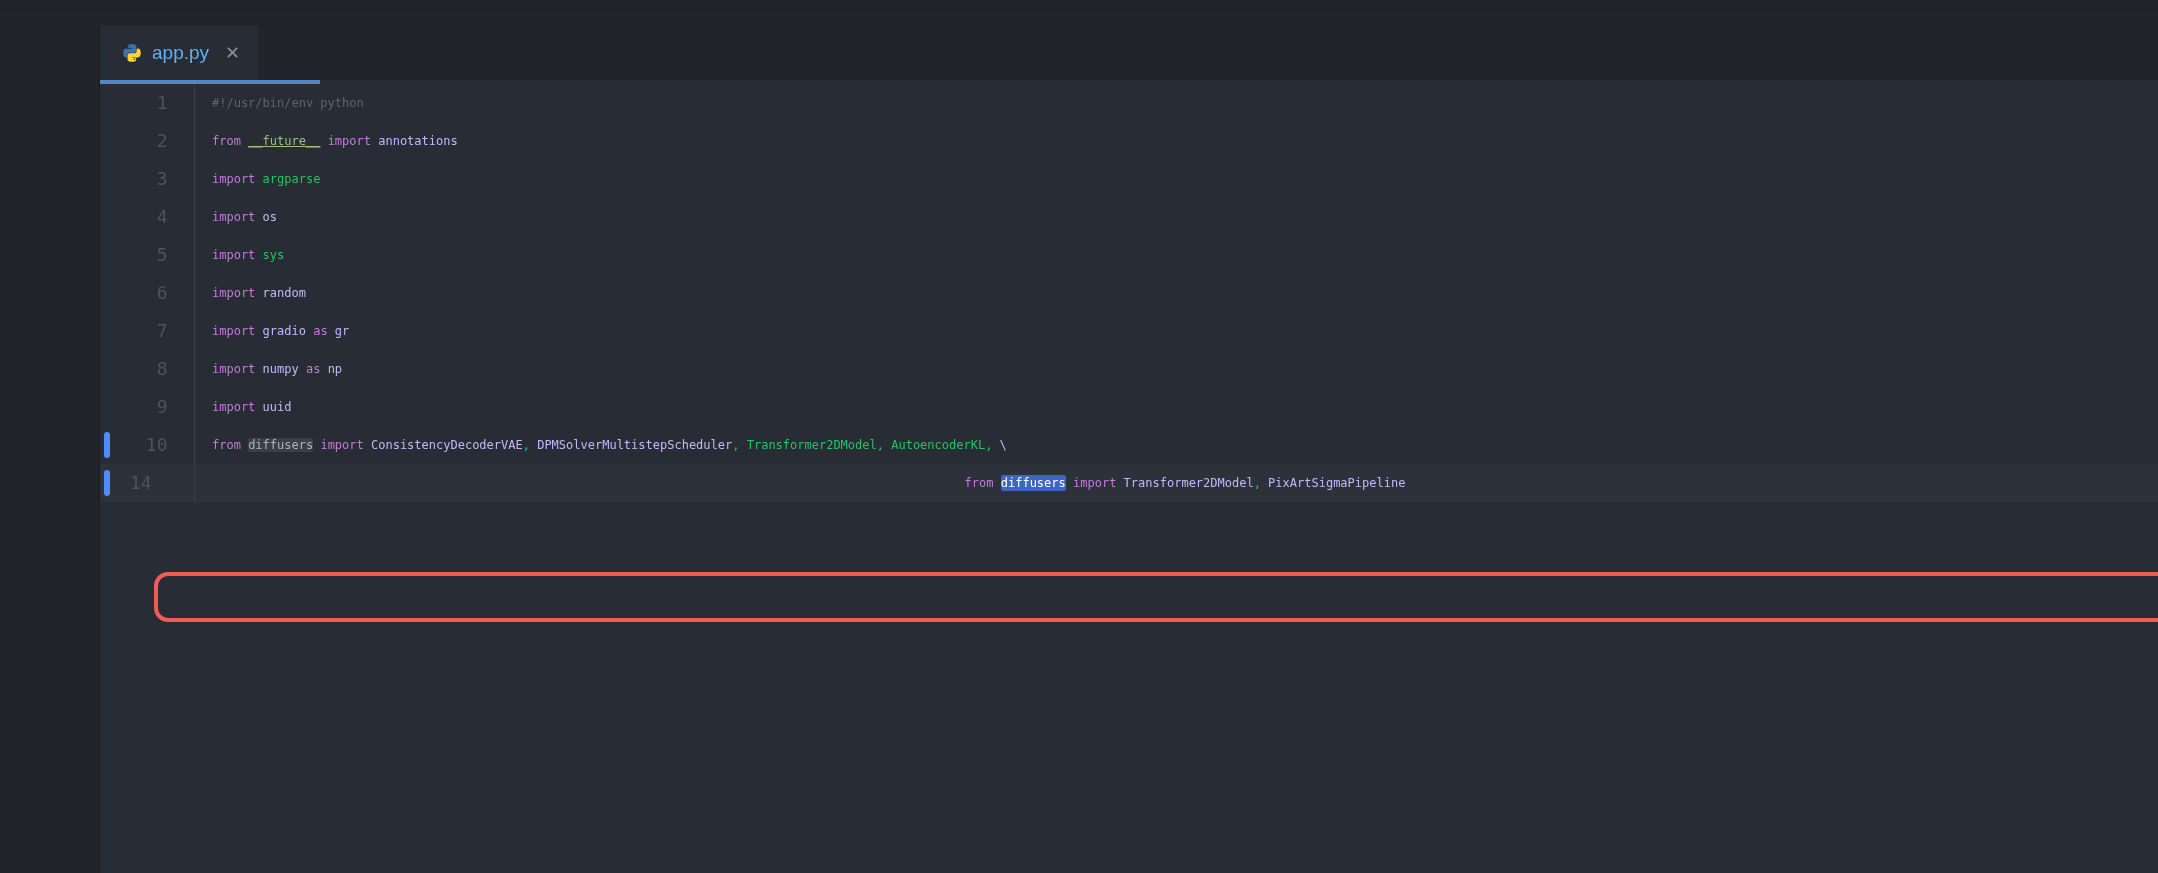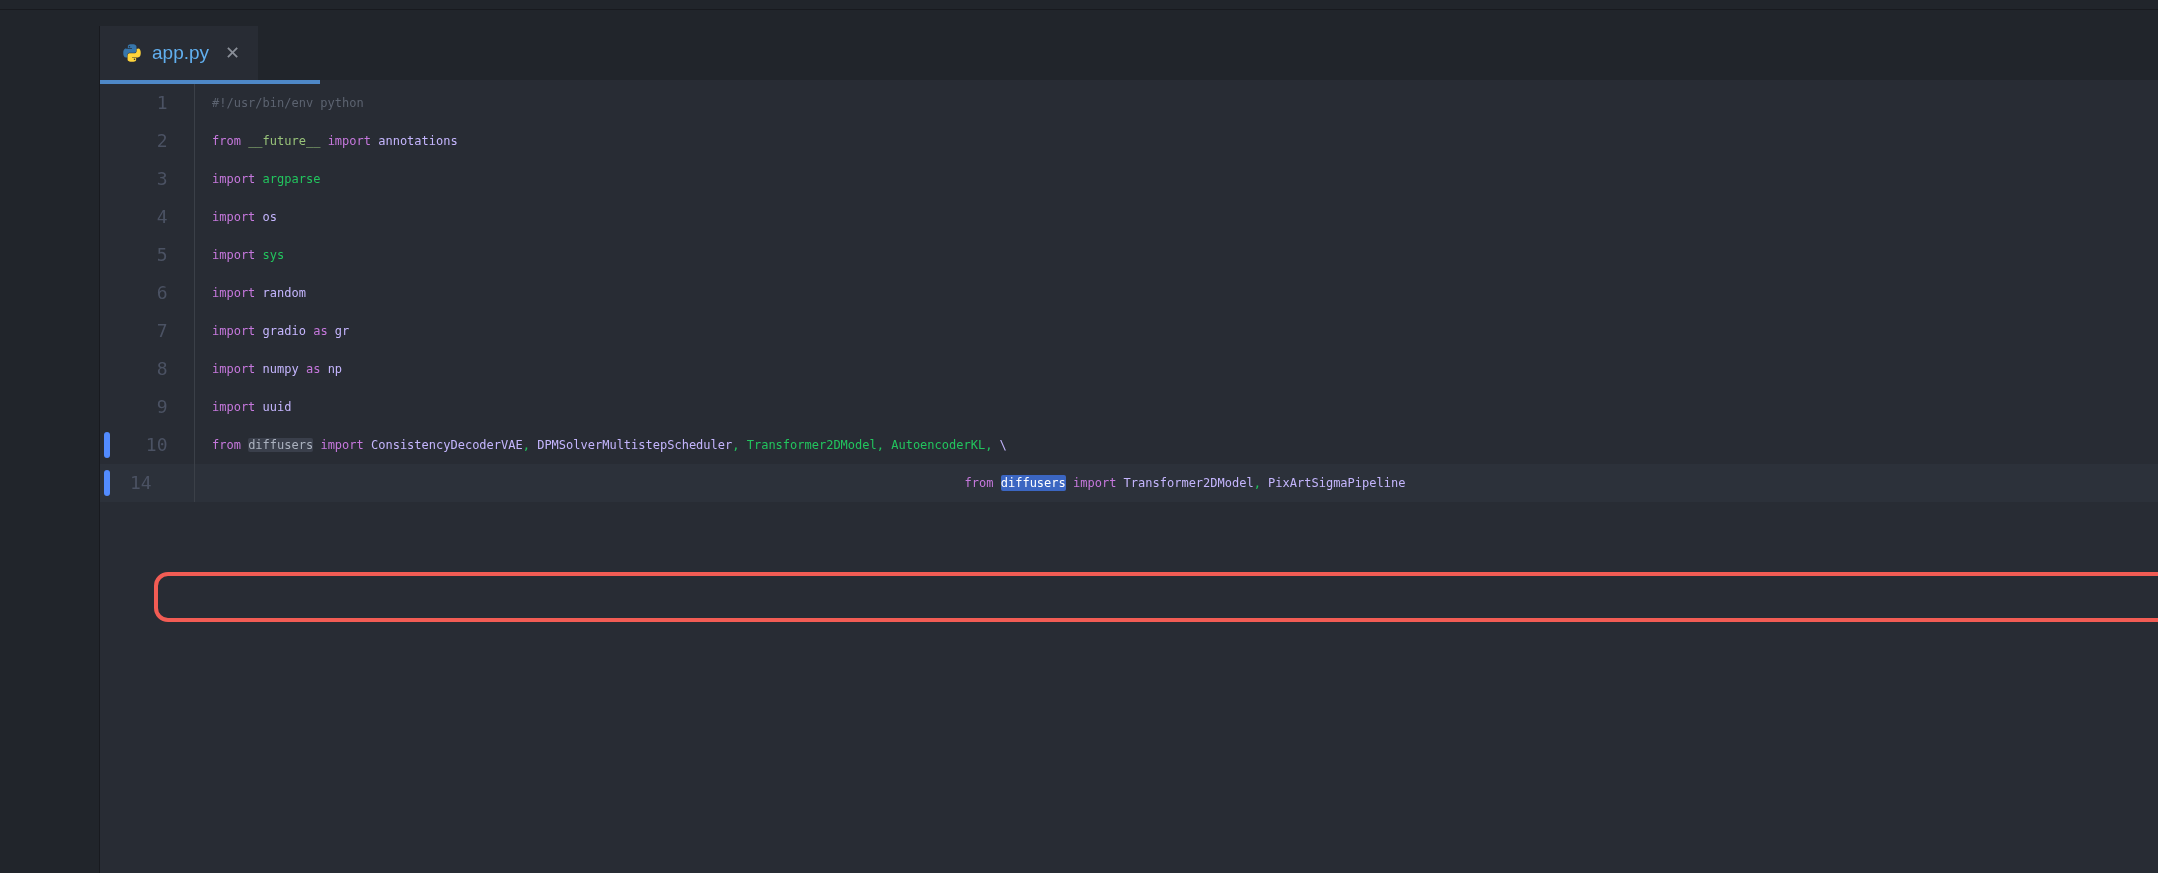--- a/index.html
+++ b/index.html
@@ -117,21 +117,21 @@
 }
 td.gap {
   width: 18px;
   border-left: 1px solid #3b4048;
 }
 td.code {
   padding-left: 0;
   font-size: 12px;
 }
 .t-kw   { color: #c678dd; }  
-.t-str  { color: #98c379; }  
+.t-str  { color: #98c379; text-decoration: underline; }  
 .t-id   { color: #c4b5fd; }
 .t-dim  { color: #22c55e; }
 .t-cmt  { color: #5c6370; font-style: normal; }
 .sel-word {
   background: #3b66c2;
   color: #ffffff;
   border-radius: 2px;
   padding: 1px 0;
 }
 .hl-word {

